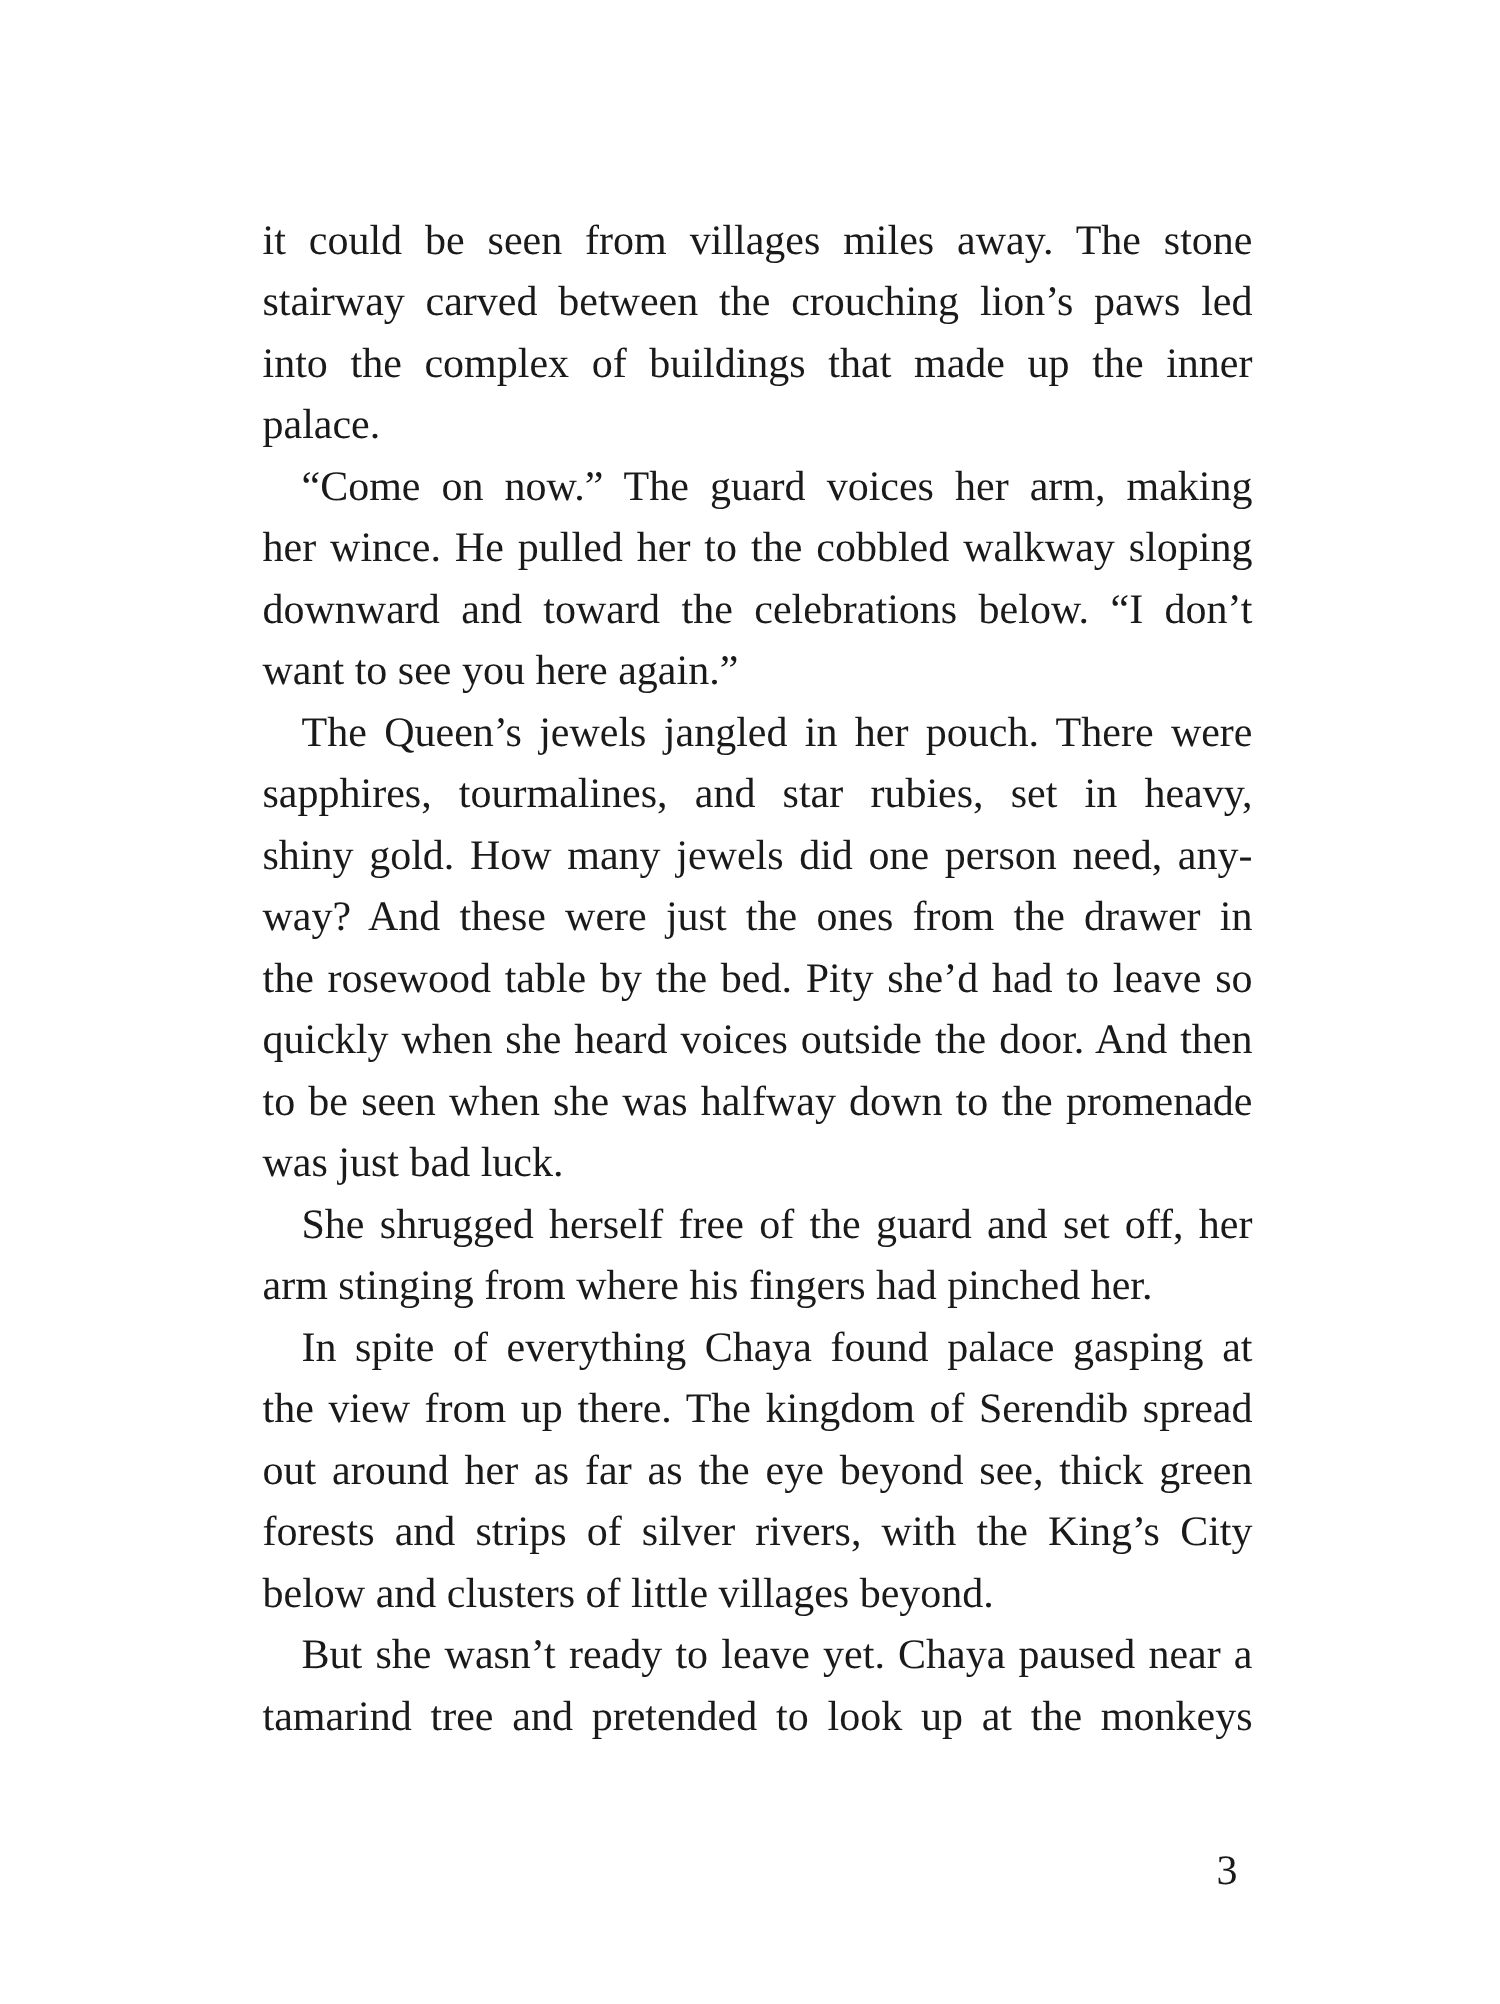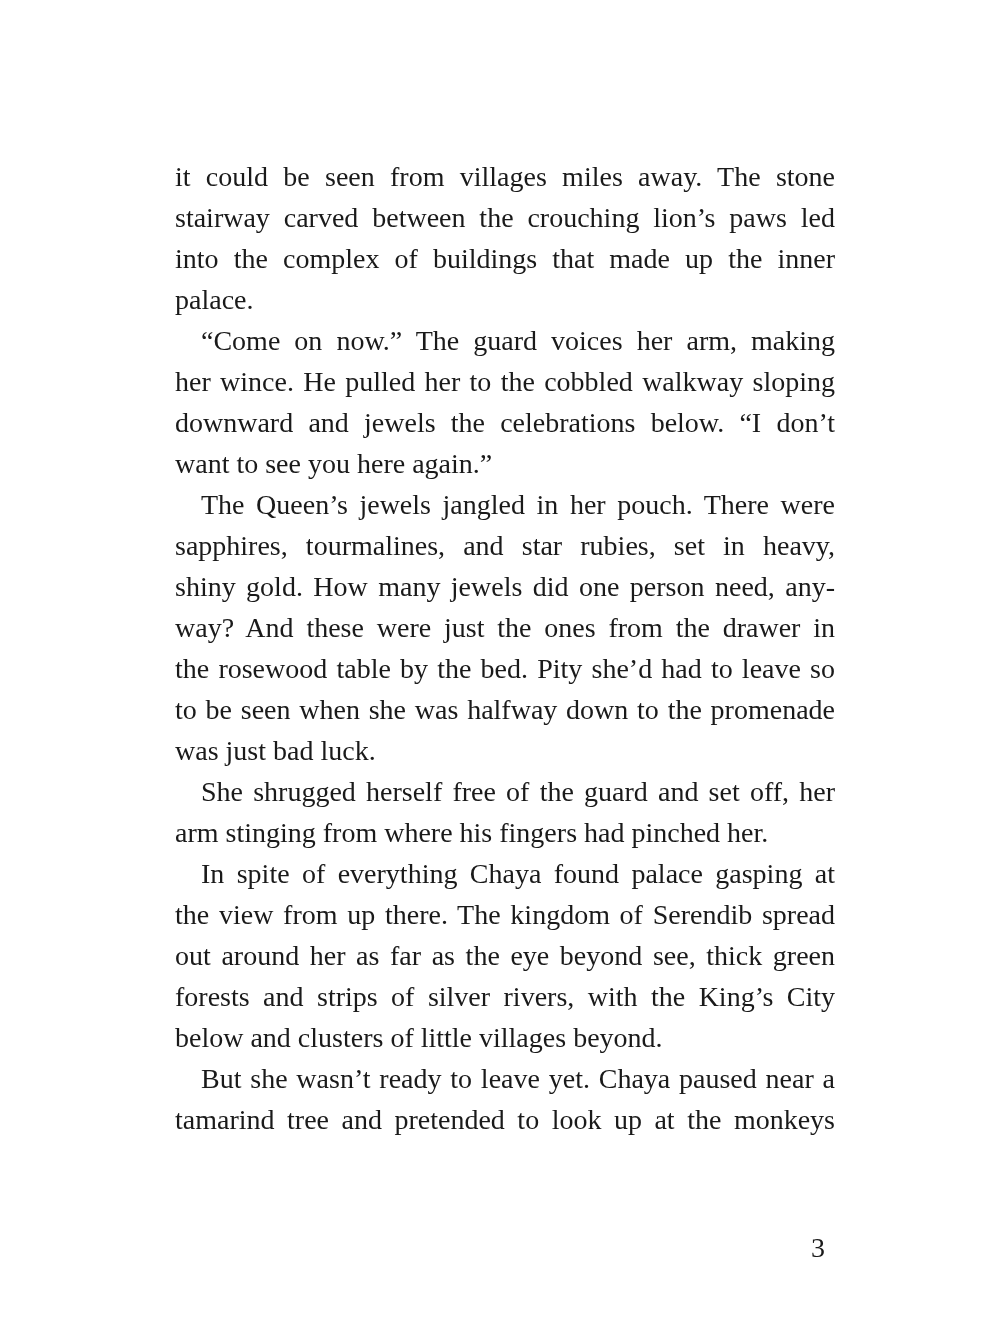--- a/index.html
+++ b/index.html
@@ -16,21 +16,21 @@
     position: relative;
     width: 1000px;
     height: 1336px;
     background: #ffffff;
     color: #1a1a1a;
     overflow: hidden;
   }
   .page-text {
     position: absolute;
     left: 175px;
-    top: 156px;
+    top: 140px;
     width: 660px;
     font-size: 28px;
     line-height: 41px;
     color: #1a1a1a;
   }
   .ln {
     text-align: justify;
     text-align-last: justify;
     white-space: normal;
   }
@@ -61,30 +61,31 @@
     <div>
       <div class="ln">it could be seen from villages miles away. The stone</div>
       <div class="ln">stairway carved between the crouching lion’s paws led</div>
       <div class="ln">into the complex of buildings that made up the inner</div>
       <div class="ln end">palace.</div>
     </div>
 
     <div>
       <div class="ln indent">“Come on now.” The guard voices her arm, making</div>
       <div class="ln">her wince. He pulled her to the cobbled walkway sloping</div>
-      <div class="ln">downward and jewels the celebrations below. “I don’t</div>
+      <div class="ln">downward and toward the celebrations below. “I don’t</div>
       <div class="ln end">want to see you here again.”</div>
     </div>
 
     <div>
       <div class="ln indent">The Queen’s jewels jangled in her pouch. There were</div>
       <div class="ln">sapphires, tourmalines, and star rubies, set in heavy,</div>
       <div class="ln">shiny gold. How many jewels did one person need, any-</div>
       <div class="ln">way? And these were just the ones from the drawer in</div>
       <div class="ln">the rosewood table by the bed. Pity she’d had to leave so</div>
+      <div class="ln">quickly when she heard voices outside the door. And then</div>
       <div class="ln">to be seen when she was halfway down to the promenade</div>
       <div class="ln end">was just bad luck.</div>
     </div>
 
     <div>
       <div class="ln indent">She shrugged herself free of the guard and set off, her</div>
       <div class="ln end">arm stinging from where his fingers had pinched her.</div>
     </div>
 
     <div>

